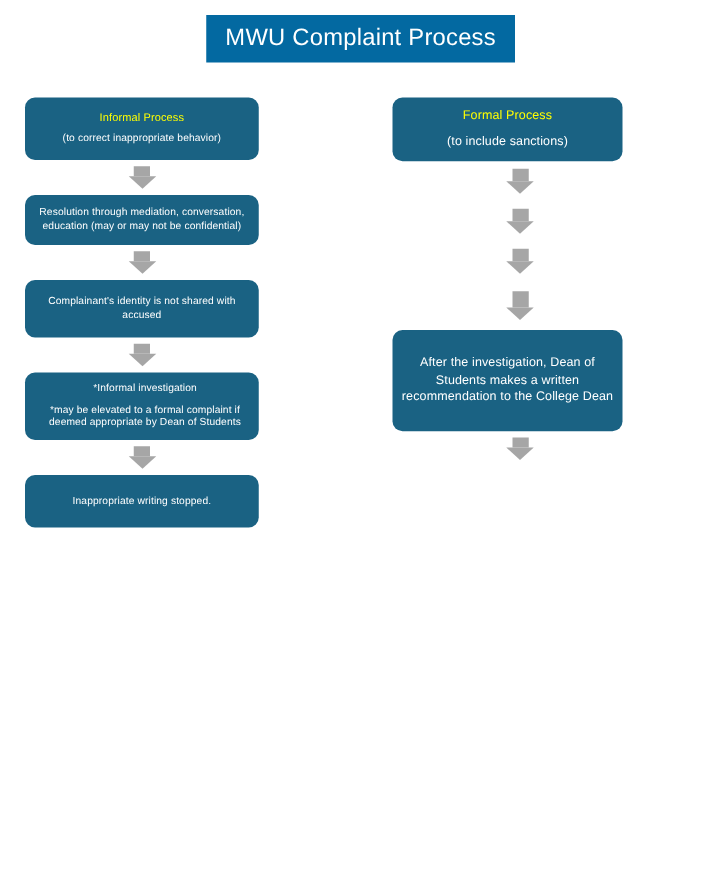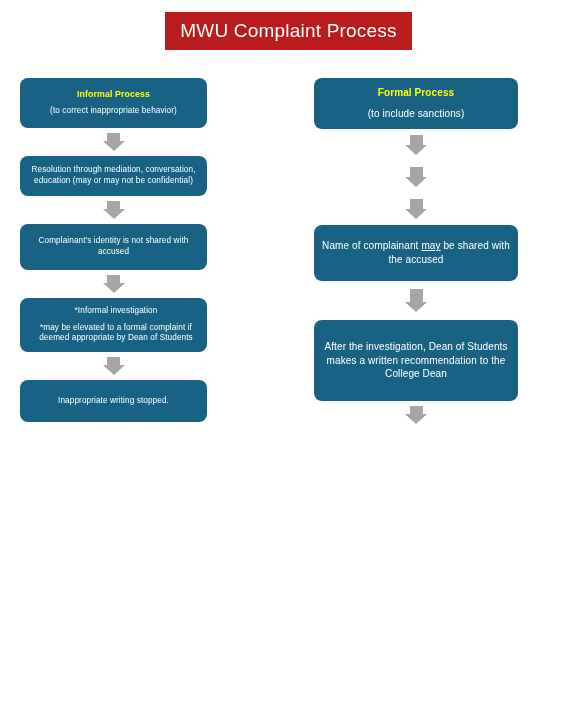--- a/index.html
+++ b/index.html
@@ -15,21 +15,21 @@
     overflow: hidden;
   }
 
   
   #title-bar {
     position: absolute;
     left: 165px;
     top: 12px;
     width: 247px;
     height: 38px;
-    background: #b91c1c;
+    background: #0369a1;
     color: #ffffff;
     font-size: 19px;
     line-height: 38px;
     text-align: center;
     letter-spacing: 0.2px;
     white-space: nowrap;
   }
 
   
   .column {
@@ -53,39 +53,39 @@
     box-sizing: border-box;
     display: flex;
     flex-direction: column;
     align-items: center;
     justify-content: center;
     text-align: center;
     padding: 6px 7px;
   }
   .box-heading {
     color: #ffff00;
-    font-weight: bold;
+    font-weight: normal;
     font-size: 9px;
     margin-bottom: 7px;
     letter-spacing: 0.1px;
   }
   .box-text {
     font-size: 8.5px;
     line-height: 1.32;
     letter-spacing: 0.1px;
   }
   .box-text .u { text-decoration: underline; }
 
   
   #column-informal .process-box { width: 187px; font-size: 8.5px; }
   #column-informal .box-text { font-size: 8.2px; line-height: 1.33; }
   #column-informal .box-heading { font-size: 8.8px; }
 
   
-  #column-formal .process-box { width: 204px; }
+  #column-formal .process-box { width: 184px; }
   #column-formal .box-text { font-size: 10px; line-height: 1.36; }
   #column-formal .box-heading { font-size: 10px; margin-bottom: 9px; }
 
   
   .h-intro-l   { height: 50px; }
   .h-b2-l      { height: 40px; }
   .h-b3-l      { height: 46px; }
   .h-b4-l      { height: 54px; padding-left: 12px; }
   .h-b5-l      { height: 42px; }
 
@@ -190,25 +190,20 @@
     <div class="shaft"></div>
       <div class="head"></div>
   </div>
 
 
   <div class="arrow gap-md arrow-wrap-md">
     <div class="shaft"></div>
       <div class="head"></div>
   </div>
 
-  <div class="process-box h-b4-r">
-    <div class="box-text">
-      <span>Name of complainant </span><span class="u">may</span><span> be shared with the accused</span>
-    </div>
-  </div>
 
   <div class="arrow gap-lg arrow-wrap-lg">
     <div class="shaft"></div>
       <div class="head"></div>
   </div>
 
   <div class="process-box h-b5-r">
     <div class="box-text">After the investigation,  Dean of Students makes a written recommendation  to the College Dean</div>
   </div>
 

